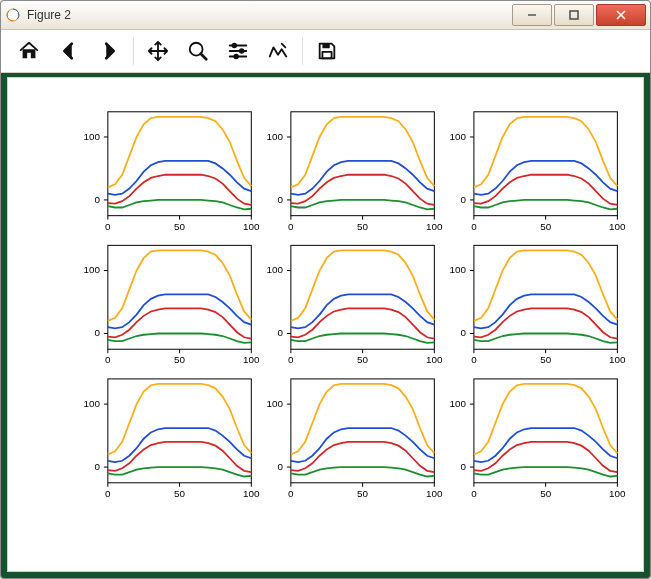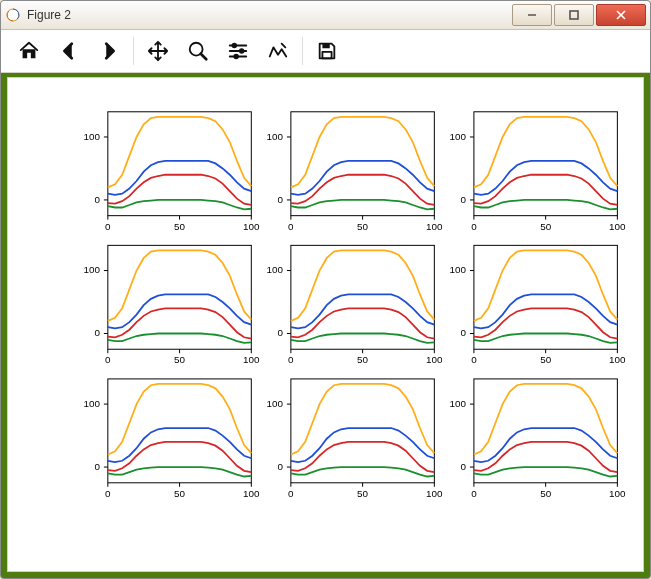--- a/index.html
+++ b/index.html
@@ -1,16 +1,16 @@
 <!DOCTYPE html>
 <html><head>
 <meta charset="utf-8">
 <style>
 html,body{margin:0;padding:0;font-family:Segoe UI,Tahoma,sans-serif;font-size:12px;background:#e8e0d4}
-.window{width:651px;height:579px;background:#4d7c0f;border:1px solid #8a8a8a;box-sizing:border-box;position:relative;border-radius:4px;overflow:hidden}
+.window{width:651px;height:579px;background:#14532d;border:1px solid #8a8a8a;box-sizing:border-box;position:relative;border-radius:4px;overflow:hidden}
 .titlebar{height:28px;background:linear-gradient(#fdfdfd,#ece6da);display:flex;align-items:center;padding:0 4px;border-bottom:1px solid #c8c0b0}
 .appicon{width:16px;height:16px;margin-right:6px;display:flex;align-items:center;justify-content:center}
 .appicon svg{width:16px;height:16px}
 .title{flex:1;color:#333}
 .winbtns{display:flex;gap:0}
 .winbtn{width:38px;height:20px;border:1px solid #a89a85;background:linear-gradient(#fbf8f2,#e6ddcb);display:flex;align-items:center;justify-content:center;color:#555;border-radius:2px;margin-left:2px}
 .winbtn.close{background:linear-gradient(#ef6b57,#c8432d);color:#fff;border-color:#a83a28;width:48px}
 .winbtn svg{width:10px;height:10px;stroke:currentColor;stroke-width:1.6;fill:none}
 .toolbar{height:42px;background:#fff;border-bottom:1px solid #d6d0c4;display:flex;align-items:center;padding:0 8px;gap:0}
 .tbtn{width:40px;height:40px;display:flex;align-items:center;justify-content:center;color:#111}

